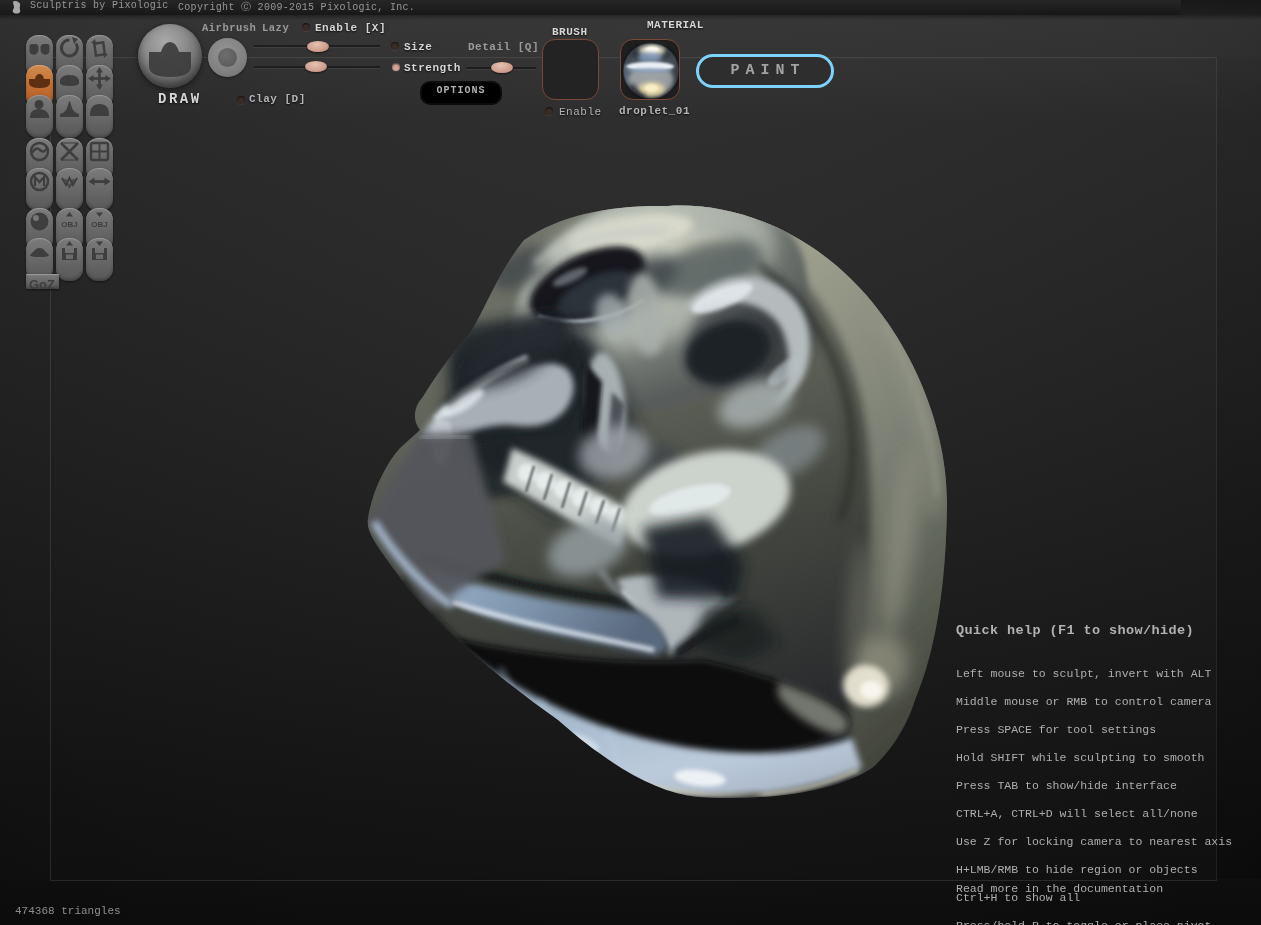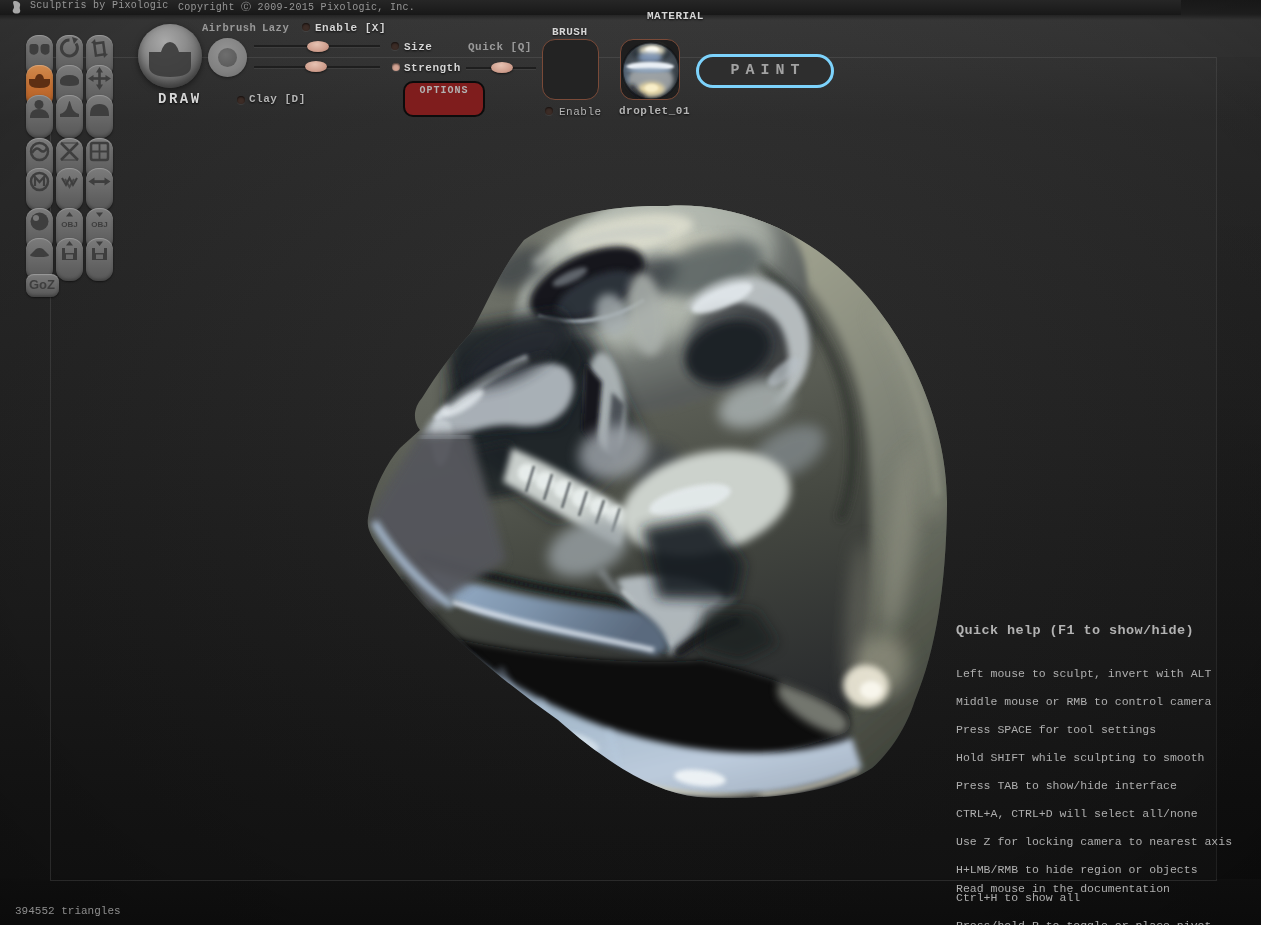--- a/index.html
+++ b/index.html
@@ -22,21 +22,21 @@
 .radio{position:absolute;width:8px;height:8px;border-radius:50%;background:#3c2c26;box-shadow:inset 0 1px 2px rgba(0,0,0,0.7),0 1px 1px rgba(255,255,255,0.08);}
 .radio.on{background:#d4a494;}
 .track{position:absolute;height:2px;background:#1e1e1e;box-shadow:0 1px 0 rgba(255,255,255,0.06);}
 .knob{position:absolute;width:22px;height:11px;border-radius:50%;background:radial-gradient(ellipse at 45% 30%,#e6c2b2,#cf9f8e 60%,#b07c6c);box-shadow:0 1px 2px rgba(0,0,0,0.6);}
 #drawbtn{position:absolute;left:138px;top:24px;width:64px;height:64px;border-radius:50%;
 background:radial-gradient(circle at 42% 28%,#a9a9a9,#8d8d8d 35%,#646464 70%,#4a4a4a 100%);
 box-shadow:inset 0 -4px 8px rgba(0,0,0,0.4), 0 2px 6px rgba(0,0,0,0.5);}
 #lazybtn{position:absolute;left:208px;top:38px;width:39px;height:39px;border-radius:50%;
 background:radial-gradient(circle at 45% 35%,#949494,#818181 60%,#6a6a6a);box-shadow:0 1px 3px rgba(0,0,0,0.4);}
 #lazybtn:after{content:"";position:absolute;left:10px;top:10px;width:19px;height:19px;border-radius:50%;background:radial-gradient(circle at 40% 35%,#6e6e6e,#565656);}
-#optbtn{position:absolute;left:403px;top:81px;width:82px;height:36px;border-radius:10px;background:#7f1d1d;border:2px solid #0c0c0c;box-sizing:border-box;
+#optbtn{position:absolute;left:420px;top:81px;width:82px;height:24px;border-radius:10px;background:#000000;border:2px solid #0c0c0c;box-sizing:border-box;
 color:#b2b2b2;font-size:10px;font-weight:bold;letter-spacing:1px;text-align:center;line-height:16px;}
 #brushbox{position:absolute;left:542px;top:39px;width:57px;height:61px;border-radius:13px;background:#232323;border:1px solid #7a4a38;box-sizing:border-box;}
 #matbox{position:absolute;left:620px;top:39px;width:60px;height:61px;border-radius:13px;background:#1e1e1e;border:1px solid #7a4a38;box-sizing:border-box;overflow:hidden;}
 #paintbtn{position:absolute;left:696px;top:54px;width:138px;height:34px;border-radius:17px;background:#2e2e2e;border:3px solid #7dd3fc;box-sizing:border-box;
 color:#a2a2a2;font-size:15px;font-weight:bold;letter-spacing:6px;text-align:center;line-height:28px;text-indent:6px;}
 #help{position:absolute;left:956px;top:660px;width:300px;color:#aeaeae;font-size:11.5px;line-height:28px;white-space:pre;}
 #helptitle{position:absolute;left:956px;top:623px;color:#b2b2b2;font-size:13.5px;font-weight:bold;letter-spacing:0.4px;white-space:pre;}
 #readmore{position:absolute;left:956px;top:882px;color:#aeaeae;font-size:11.5px;white-space:pre;}
 #tricount{position:absolute;left:15px;top:905px;color:#8d8d8d;font-size:11px;}
 </style></head>
@@ -188,53 +188,53 @@
       </svg>
     </div>
 <div class="btn" style="left:86px;top:238px;">
       <svg width="27" height="27" viewBox="0 0 27 27">
         <g fill="#3e3e3e">
           <path d="M6 10 L21 10 L21 22 L6 22 Z M9 10 L9 15 L18 15 L18 10 M10 16.5 L17 16.5 L17 21 L10 21 Z" fill-rule="evenodd"></path>
           <path d="M13.5 8 L17 3.5 L10 3.5 Z"></path>
         </g>
       </svg>
     </div>
-<div class="btn" style="left:26px;top:274px;width:33px;height:23px;border-radius:8px;">
+<div class="btn" style="left:26px;top:274px;width:33px;height:15px;border-radius:0;">
       <div style="position:absolute;left:3px;top:3px;color:#3e3e3e;font-size:13px;font-weight:bold;font-family:'Liberation Sans',sans-serif;">GoZ</div>
     </div>
 </div>
 
 <div id="drawbtn"><svg width="64" height="64" viewBox="0 0 64 64">
       <path d="M11 28 L23 28 Q26 18 32 18 Q38 18 41 28 L53 28 L53 42 Q53 53 32 53 Q11 53 11 42 Z" fill="#3c3c3c" opacity="0.92"></path>
     </svg></div>
 <div class="lab bright" style="left:158px;top:91px;font-size:14px;letter-spacing:2.5px;">DRAW</div>
 <div class="lab" style="left:202px;top:22px;font-size:10.5px;text-align:center;">Airbrush</div>
 <div class="lab" style="left:262px;top:22px;font-size:10.5px;text-align:right;">Lazy</div>
 <div id="lazybtn"></div>
 <div class="radio" style="left:302px;top:23px;"></div>
 <div class="lab bright" style="left:315px;top:22px;">Enable [X]</div>
 <div class="track" style="left:254px;top:45px;width:126px;"></div>
 <div class="knob" style="left:307px;top:41px;"></div>
 <div class="track" style="left:254px;top:66px;width:126px;"></div>
 <div class="knob" style="left:305px;top:61px;"></div>
 <div class="radio" style="left:391px;top:42px;"></div>
 <div class="lab bright" style="left:404px;top:41px;">Size</div>
-<div class="lab" style="left:468px;top:41px;">Quick [Q]</div>
+<div class="lab" style="left:468px;top:41px;">Detail [Q]</div>
 <div class="radio on" style="left:392px;top:63px;"></div>
 <div class="lab bright" style="left:404px;top:62px;">Strength</div>
 <div class="track" style="left:466px;top:67px;width:70px;"></div>
 <div class="knob" style="left:491px;top:62px;"></div>
 <div class="radio" style="left:237px;top:96px;"></div>
 <div class="lab mid" style="left:249px;top:93px;">Clay [D]</div>
 <div id="optbtn">OPTIONS</div>
 <div class="lab bright" style="left:552px;top:26px;">BRUSH</div>
 <div id="brushbox"></div>
 <div class="radio" style="left:545px;top:107px;"></div>
 <div class="lab mid" style="left:559px;top:106px;font-weight:normal;">Enable</div>
-<div class="lab bright" style="left:621px;top:10px;padding-left:26px;">MATERIAL</div>
+<div class="lab bright" style="left:621px;top:19px;padding-left:26px;">MATERIAL</div>
 <div id="matbox">
 <svg width="60" height="61" viewBox="0 0 60 61">
  <defs>
   <radialGradient id="mb" cx="0.5" cy="0.38" r="0.62">
           <stop offset="0" stop-color="#667079"></stop>
           <stop offset="0.55" stop-color="#49525a"></stop>
           <stop offset="0.85" stop-color="#30373d"></stop>
           <stop offset="1" stop-color="#23282d"></stop>
         </radialGradient>
   <filter id="mf1" x="-40%" y="-40%" width="180%" height="180%">
@@ -441,14 +441,14 @@
 <div id="help">Left mouse to sculpt, invert with ALT
 Middle mouse or RMB to control camera
 Press SPACE for tool settings
 Hold SHIFT while sculpting to smooth
 Press TAB to show/hide interface
 CTRL+A, CTRL+D will select all/none
 Use Z for locking camera to nearest axis
 H+LMB/RMB to hide region or objects
 Ctrl+H to show all
 Press/hold P to toggle or place pivot</div>
-<div id="readmore">Read mouse in the documentation</div>
-<div id="tricount">394552 triangles</div>
+<div id="readmore">Read more in the documentation</div>
+<div id="tricount">474368 triangles</div>
 
 </body></html>

